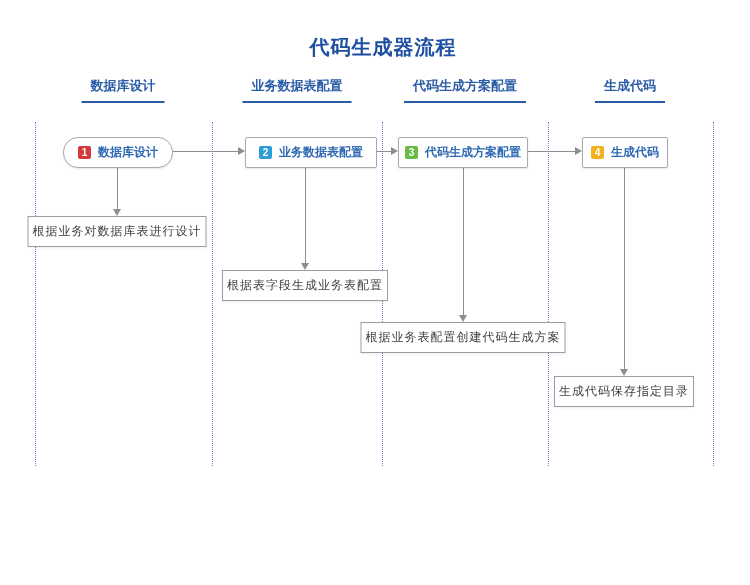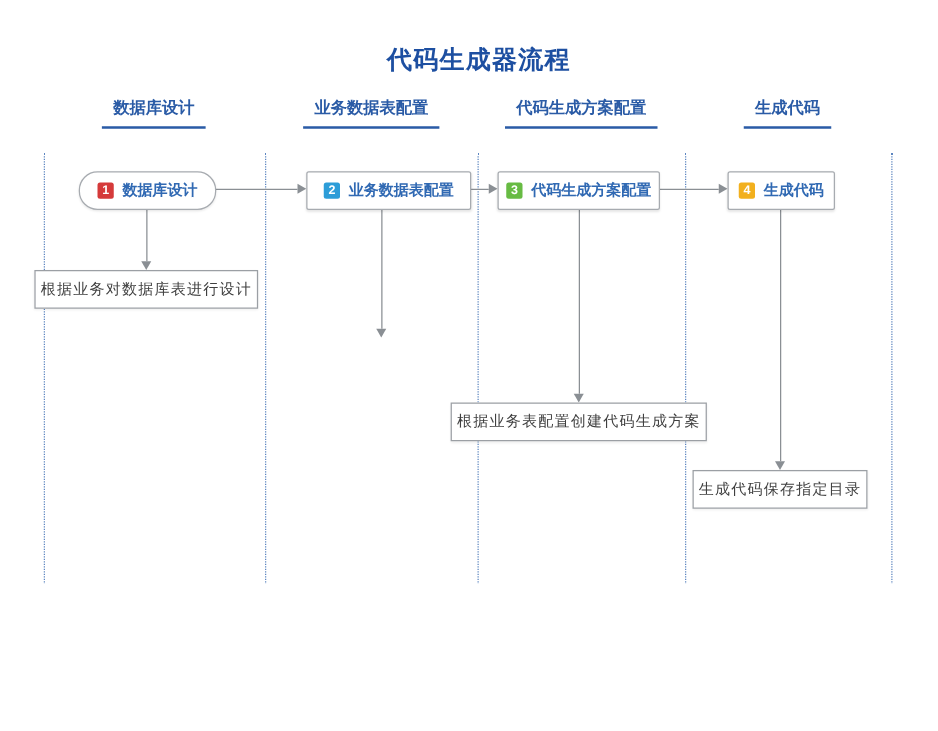--- a/index.html
+++ b/index.html
@@ -149,16 +149,17 @@
   <div class="arrow-h" style="left:172px;top:151px;width:66px"></div>
   <div class="arrow-h" style="left:376px;top:151px;width:15px"></div>
   <div class="arrow-h" style="left:527px;top:151px;width:48px"></div>
 
   <div class="arrow-v" style="left:117px;top:167px;height:42px"></div>
   <div class="arrow-v" style="left:305px;top:167px;height:96px"></div>
   <div class="arrow-v" style="left:463px;top:167px;height:148px"></div>
   <div class="arrow-v" style="left:624px;top:167px;height:202px"></div>
 
   <div class="desc" style="left:117px;top:216px">根据业务对数据库表进行设计</div>
+  <div class="desc" style="left:305px;top:270px">根据表字段生成业务表配置</div>
   <div class="desc" style="left:624px;top:376px">生成代码保存指定目录</div>
   <div class="desc" style="left:463px;top:322px">根据业务表配置创建代码生成方案</div>
 
 </div>
 
 </body></html>

